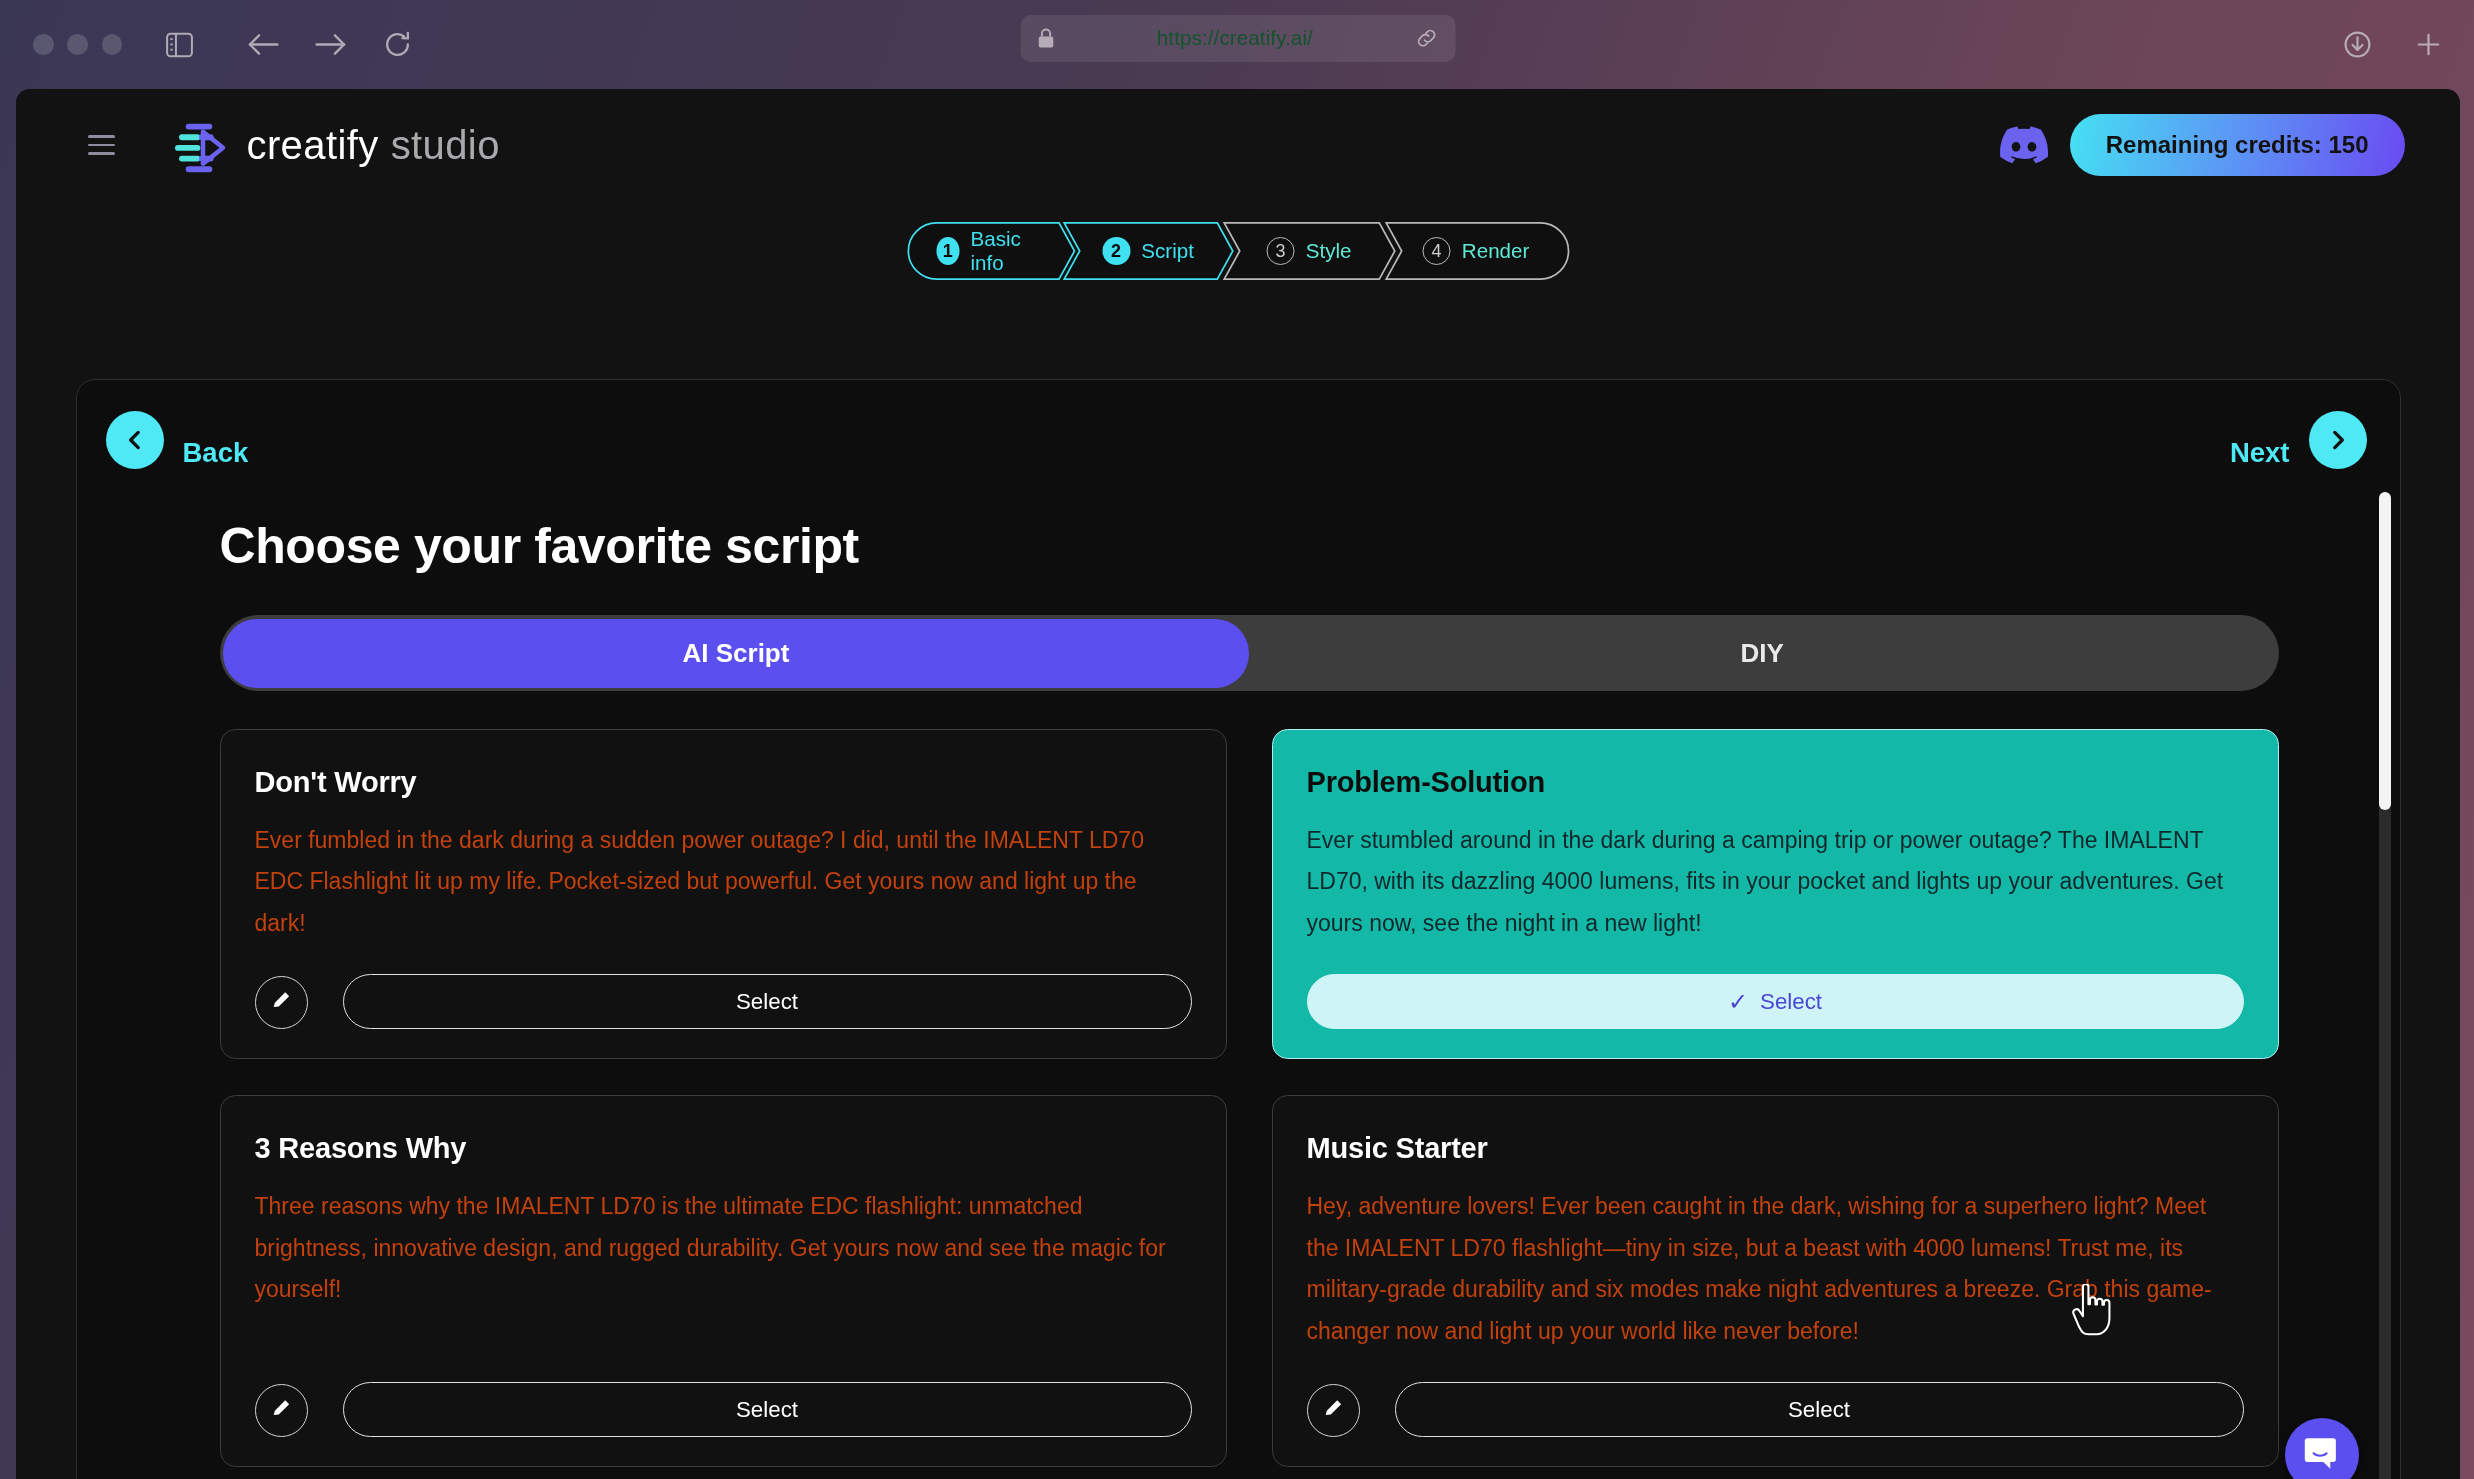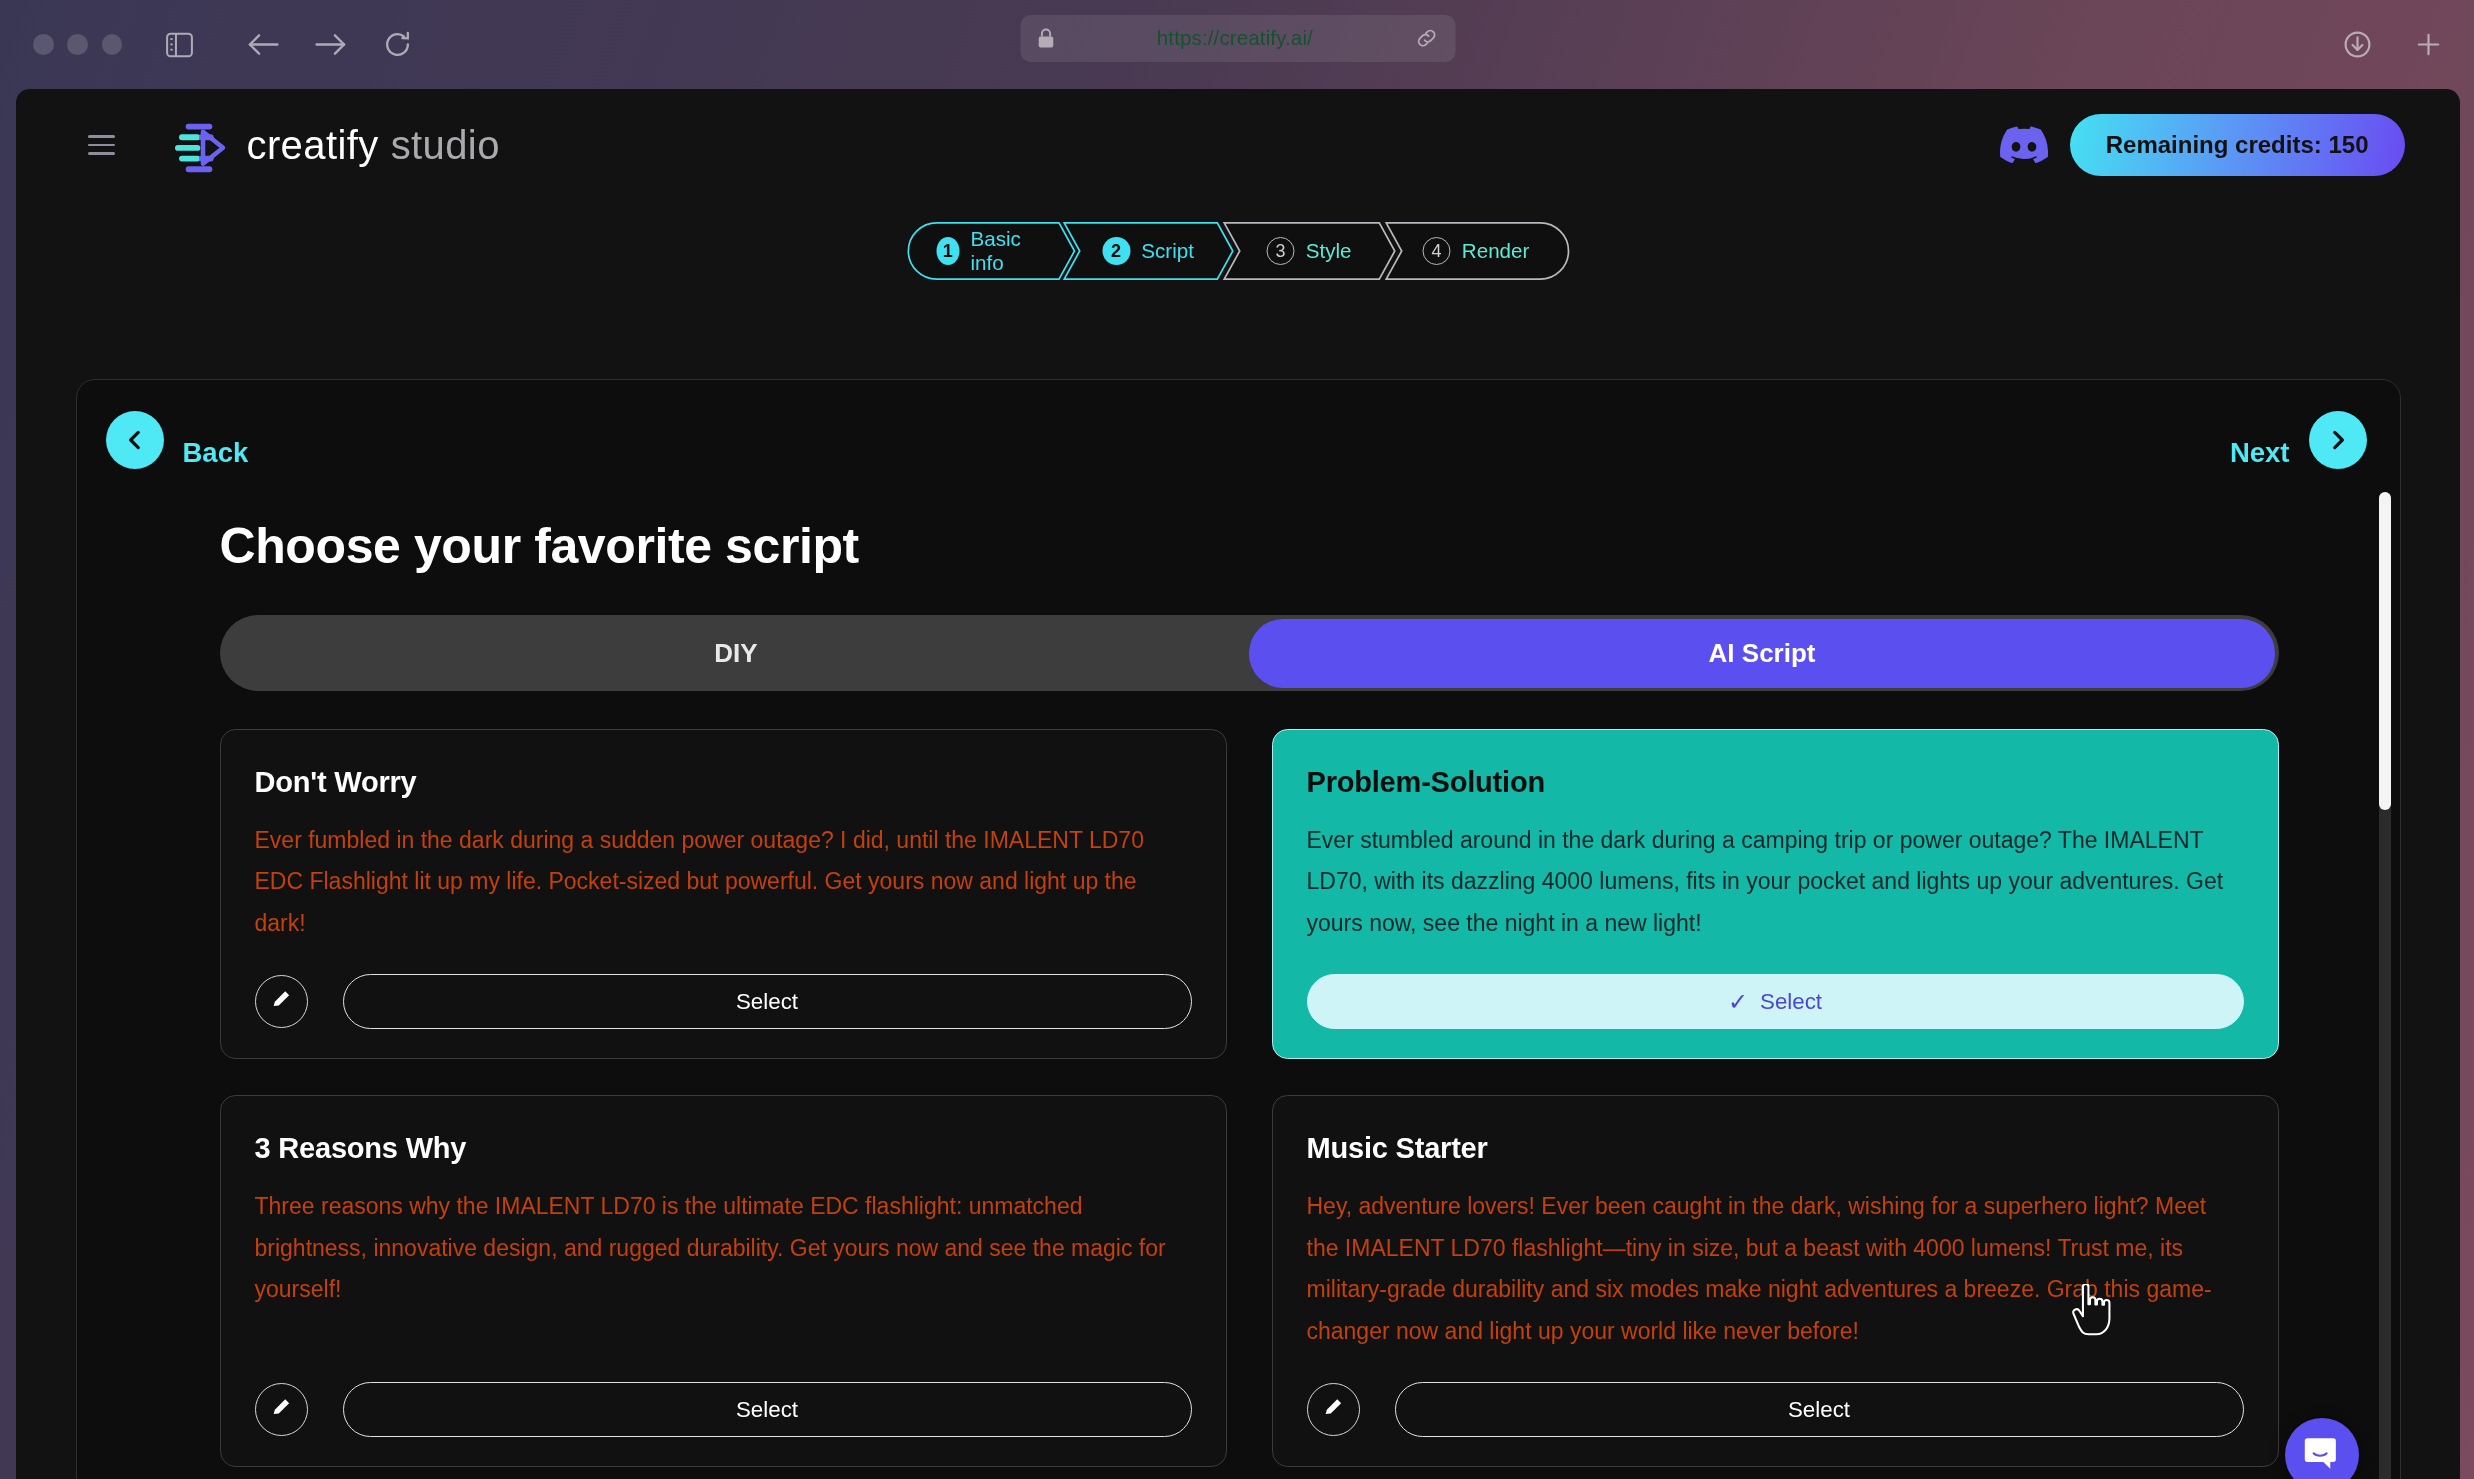--- a/index.html
+++ b/index.html
@@ -195,21 +195,21 @@
   .card.selected .card-title { color: #0d0d0d; }
   .card-body {
     margin-top: 20.6px;
     font-size: 23px; line-height: 1.82;
     color: #c2410c; font-weight: 300;
   }
   .card.selected .card-body { color: #10272b; }
   .card-actions {
     margin-top: auto;
     padding-top: 29px;
-    display: flex; align-items: center; gap: 35px;
+    display: flex; align-items: flex-end; gap: 35px;
   }
   .edit-btn {
     width: 53px; height: 53px; min-width: 53px;
     border-radius: 50%;
     border: 0.9px solid #d6d6d6;
     background: transparent;
     display: flex; align-items: center; justify-content: center;
     cursor: pointer;
   }
   .select-btn {
@@ -437,22 +437,22 @@
           </svg>
         </span>
       </div>
     </div>
 
     <div class="scroll-body">
 
       <div class="page-title">Choose your favorite script</div>
 
       <div class="toggle-group">
+        <button class="toggle-btn on">AI Script</button>
         <button class="toggle-btn">DIY</button>
-        <button class="toggle-btn on">AI Script</button>
       </div>
 
       <div class="cards-grid">
 
         <div class="card">
           <div class="card-title">Don't Worry</div>
           <div class="card-body">Ever fumbled in the dark during a sudden power outage? I did, until the IMALENT LD70 EDC Flashlight lit up my life. Pocket-sized but powerful. Get yours now and light up the dark!</div>
           <div class="card-actions">
             <button class="edit-btn">
               <span>

